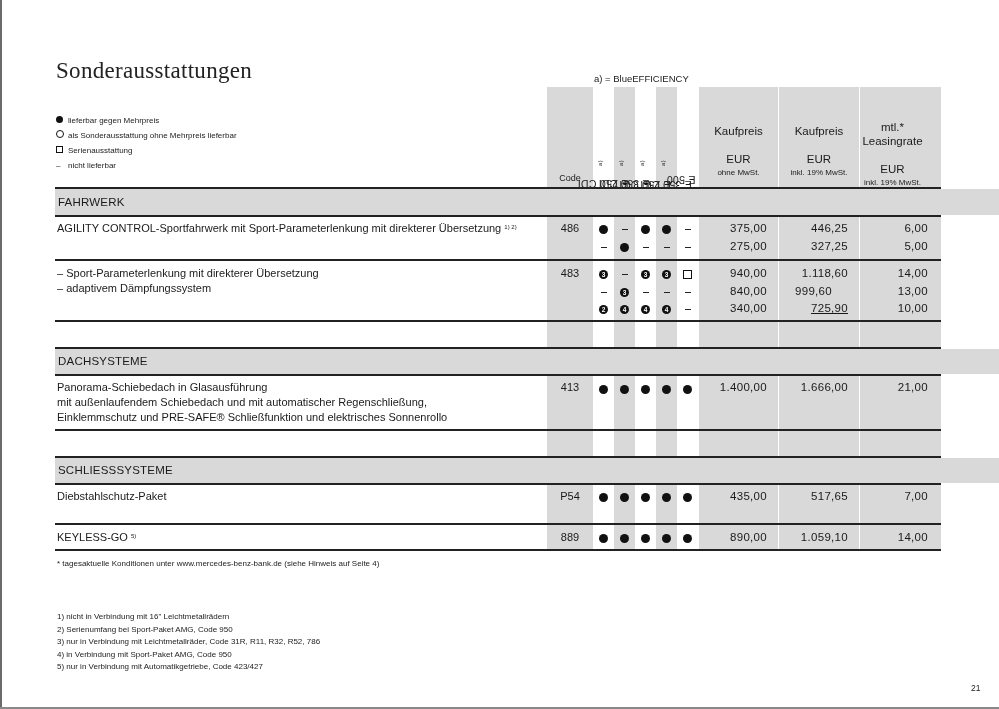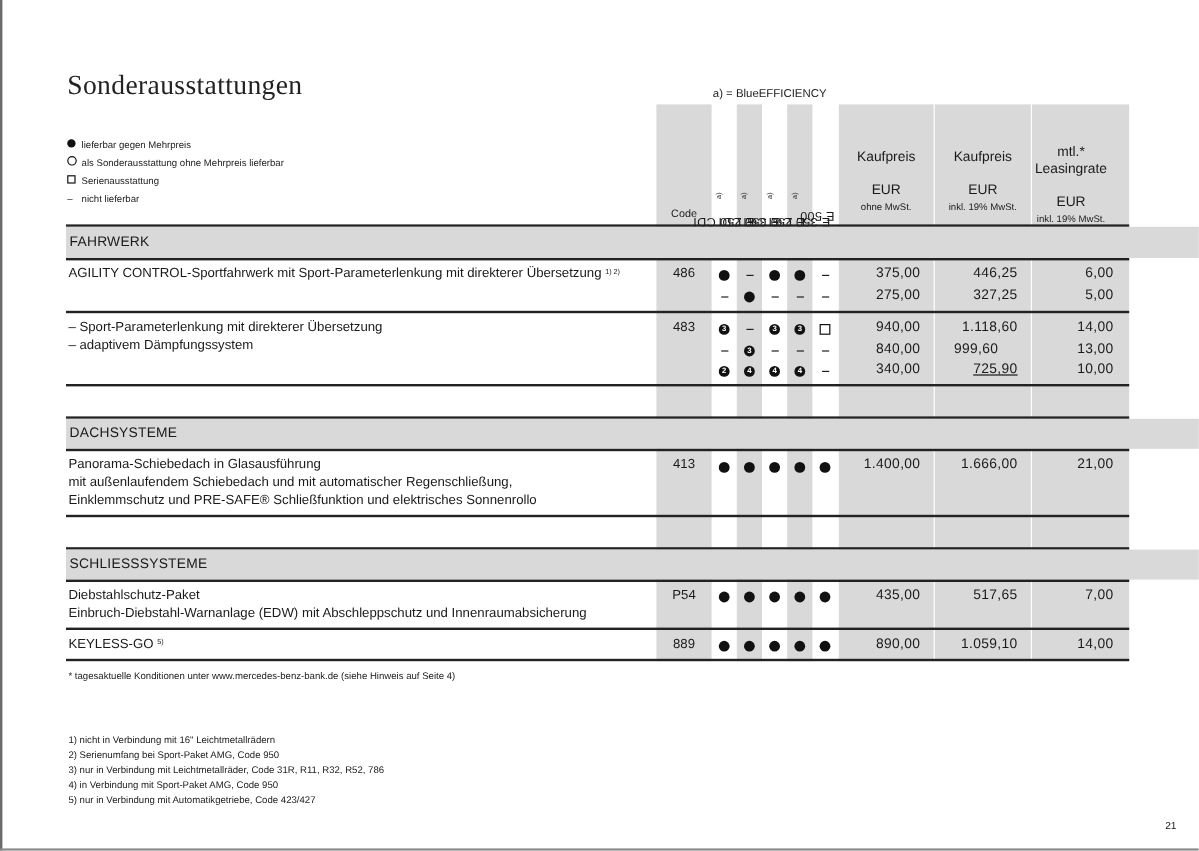--- a/index.html
+++ b/index.html
@@ -267,21 +267,20 @@
 <div class="rule" style="top:429px;"></div>
 <div class="rule" style="top:456px;"></div>
 
 <div class="sect" style="top:458px;height:25px;">
     <span style="top:6px;">SCHLIESSSYSTEME</span>
   </div>
 <div class="rule" style="top:483px;"></div>
 
 <div class="desc" style="top:489px;">
   <div><b>Diebstahlschutz-Paket</b></div>
-  <div>Einbruch-Diebstahl-Warnanlage (EDW) mit Abschleppschutz und Innenraumabsicherung</div>
 </div>
 <div class="code" style="top:490px;">P54</div>
 <div class="mark" style="left:593px;top:490px;">
     <div class="mk-dot"></div>
   </div>
 <div class="mark" style="left:614px;top:490px;">
     <div class="mk-dot"></div>
   </div>
 <div class="mark" style="left:635px;top:490px;">
     <div class="mk-dot"></div>

